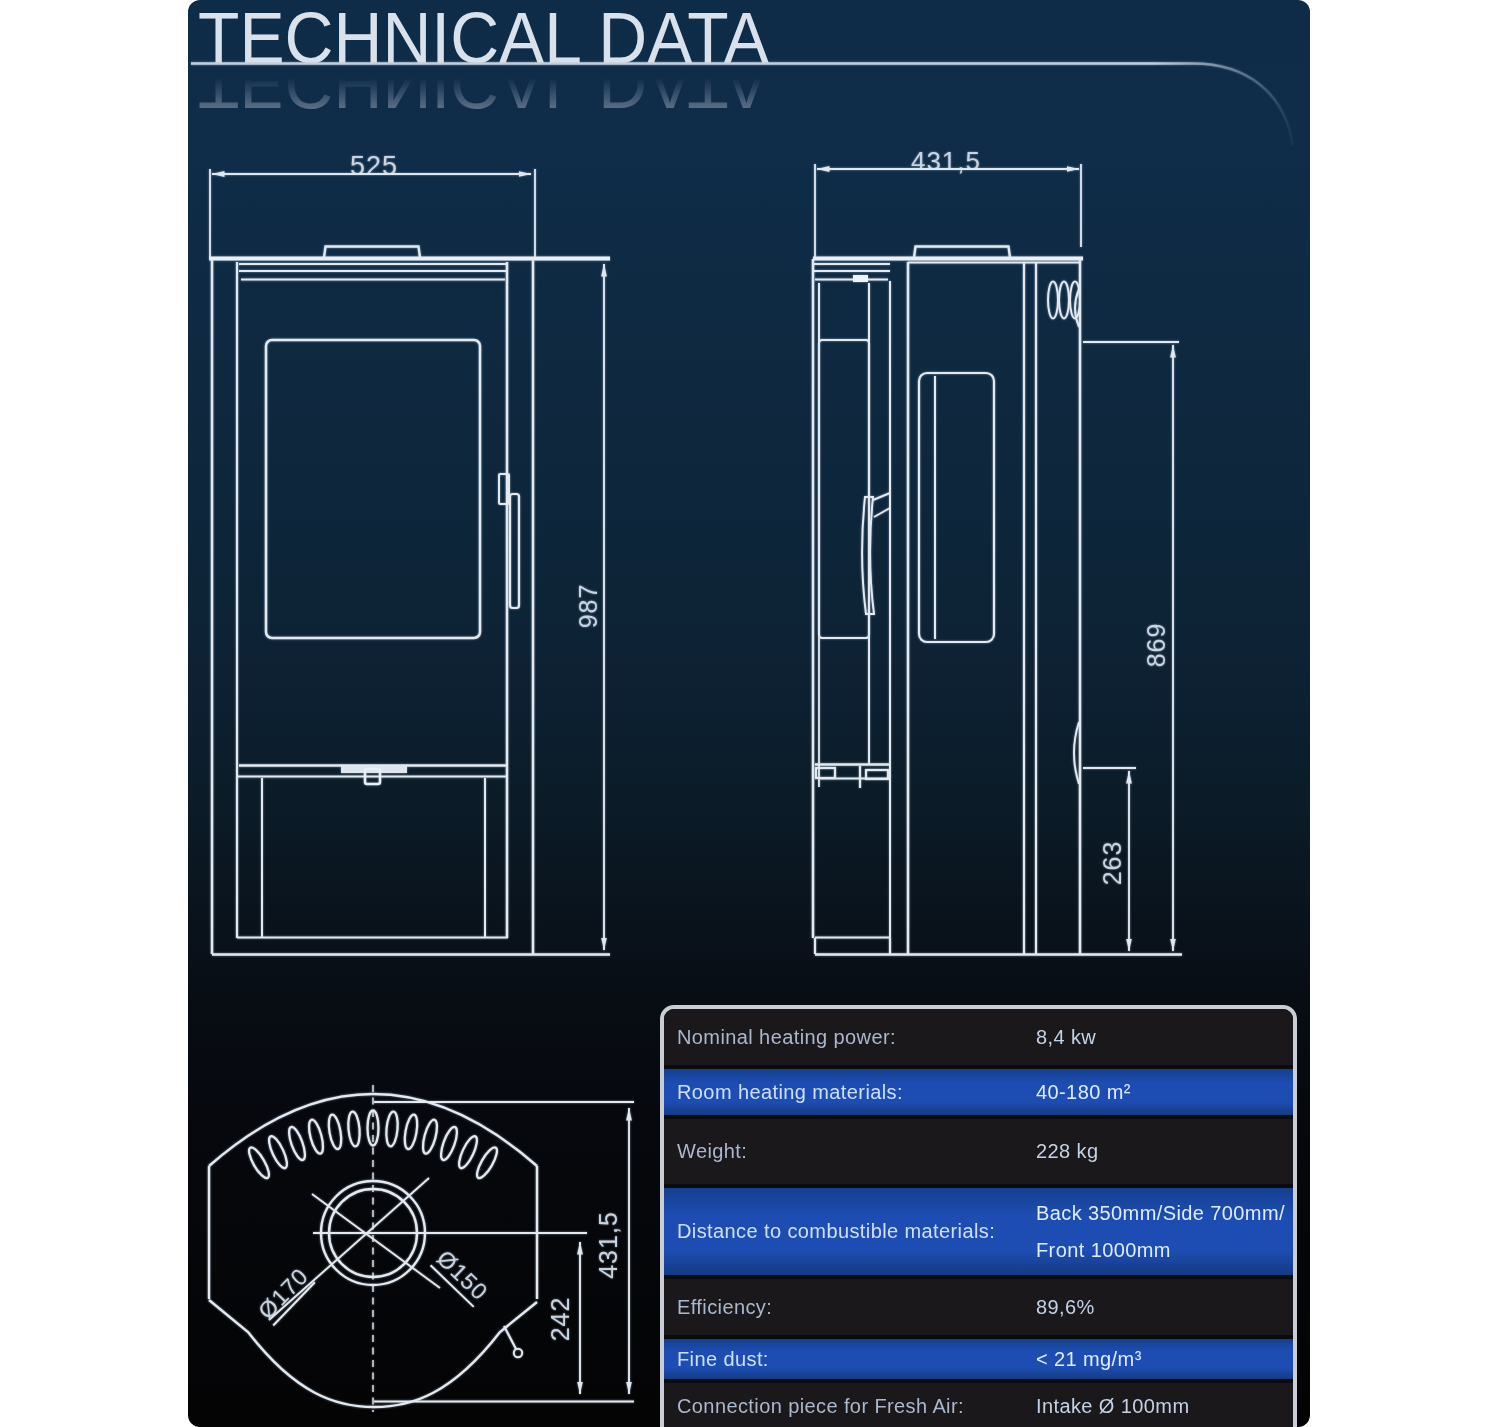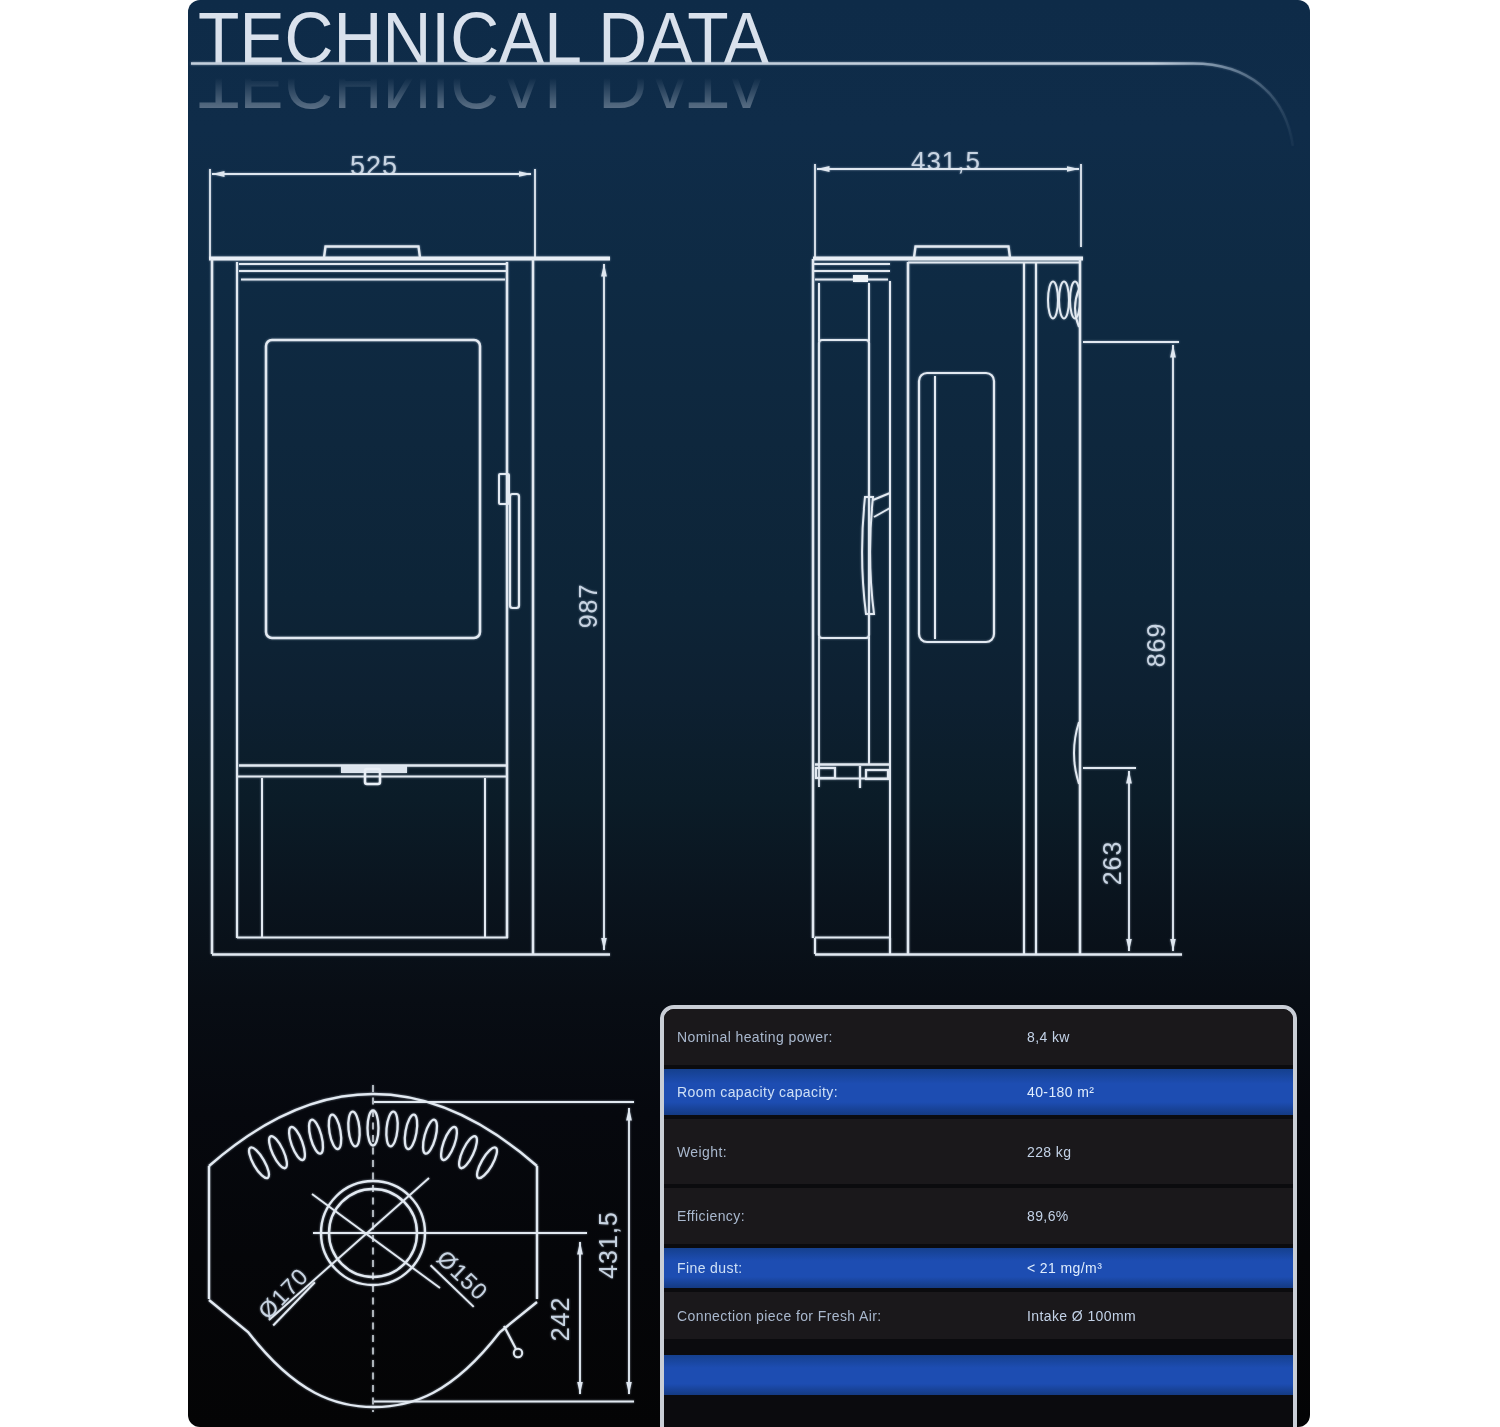--- a/index.html
+++ b/index.html
@@ -18,27 +18,27 @@
         transform:scaleX(0.928) scaleY(-1);transform-origin:0 36.5px;
         opacity:0.40;filter:blur(0.7px);
         -webkit-mask-image:linear-gradient(to bottom,rgba(0,0,0,1) 12%,rgba(0,0,0,0) 58%);
         mask-image:linear-gradient(to bottom,rgba(0,0,0,1) 12%,rgba(0,0,0,0) 58%);}
   svg{position:absolute;left:0;top:0;filter:drop-shadow(0 0 1.1px rgba(205,220,238,0.55));}
   svg text{font-family:"Liberation Sans",sans-serif;}
   .tbl{position:absolute;left:472px;top:1005px;width:637px;height:520px;
        box-sizing:border-box;border:4px solid #c9ced6;border-radius:14px;
        background:#0b0b0e;overflow:hidden;}
   .row{position:relative;display:flex;align-items:center;margin-bottom:4px;
-       font-size:14px;letter-spacing:0.4px;}
+       font-size:20px;letter-spacing:0.4px;}
   .row.dark{background:#1a181b;}
   .row.dark .lab{color:#a9b8ce;} .row.dark .val{color:#c3d2e7;}
   .row.blue{background:linear-gradient(to bottom,#15408e,#1d4db2 32%,#1d4db2 72%,#143a82);}
   .row.blue .lab{color:#cfe0f6;} .row.blue .val{color:#e0edfd;}
   .lab{margin-left:13px;width:350px;}
-  .val{position:absolute;left:363px;}
+  .val{position:absolute;left:372px;}
 </style>
 </head>
 <body>
 <div class="page">
  <div class="content">
   <div class="title">TECHNICAL DATA</div>
   <div class="refl">TECHNICAL DATA</div>
   <svg width="1122" height="1427" viewBox="0 0 1122 1427">
 <defs>
 <marker id="ar" markerWidth="15" markerHeight="8" refX="12.5" refY="4" orient="auto-start-reverse" markerUnits="userSpaceOnUse">
@@ -164,26 +164,30 @@
 <line x1="186" y1="1102" x2="446" y2="1102" stroke="#e2e9f1" stroke-width="1.8"></line>
 <line x1="441" y1="1108" x2="441" y2="1394" stroke="#dfe7f0" stroke-width="1.9" marker-start="url(#ar)" marker-end="url(#ar)"></line>
 <text transform="translate(429,1245) rotate(-90)" text-anchor="middle" font-size="25" fill="#c9d6e4" fill-opacity="0.99" letter-spacing="1">431,5</text>
 </svg>
   <div class="tbl">
     <div class="row dark" style="height:56px">
           <div class="lab">Nominal heating power:</div>
           <div class="val">8,4 kw</div>
         </div>
     <div class="row blue" style="height:46px">
-          <div class="lab">Room capacity capacity:</div>
+          <div class="lab">Room heating materials:</div>
           <div class="val">40-180 m²</div>
         </div>
     <div class="row dark" style="height:65px">
           <div class="lab">Weight:</div>
           <div class="val">228 kg</div>
+        </div>
+    <div class="row blue" style="height:87px">
+          <div class="lab">Distance to combustible materials:</div>
+          <div class="val" style="line-height:37px;">Back 350mm/Side 700mm/<br>Front 1000mm</div>
         </div>
     <div class="row dark" style="height:56px">
           <div class="lab">Efficiency:</div>
           <div class="val">89,6%</div>
         </div>
     <div class="row blue" style="height:40px">
           <div class="lab">Fine dust:</div>
           <div class="val">&lt; 21 mg/m³</div>
         </div>
     <div class="row dark" style="height:47px;margin-bottom:16px">

